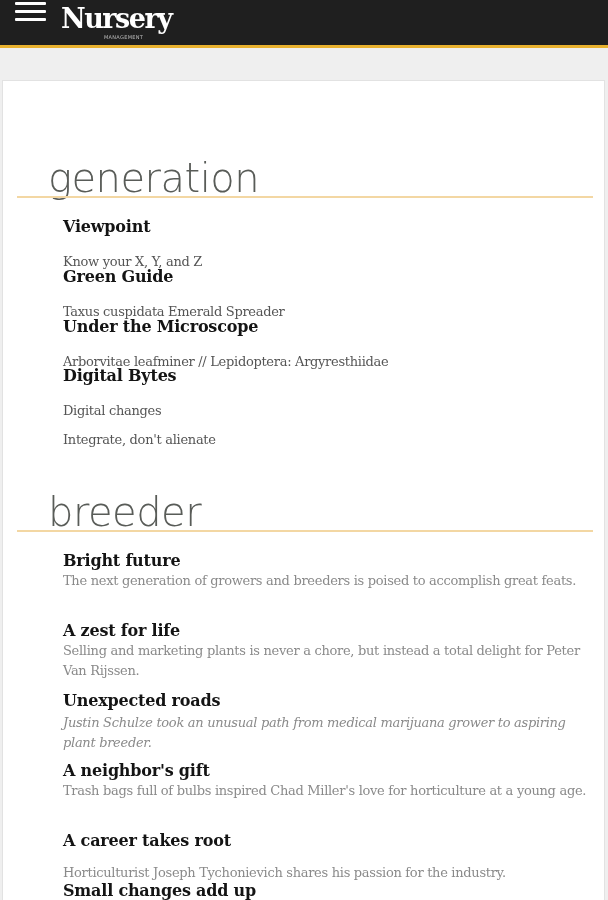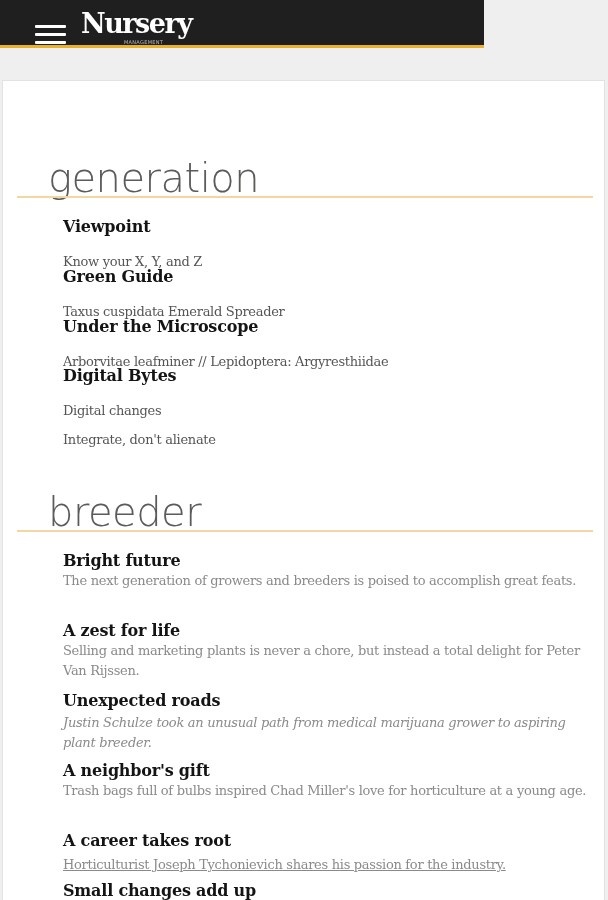--- a/index.html
+++ b/index.html
@@ -1,23 +1,23 @@
 <!DOCTYPE html>
 <html><head>
   <meta charset="utf-8">
   <style>
     * { box-sizing: border-box; margin: 0; padding: 0; }
     html, body { width: 608px; height: 900px; overflow: hidden; background: #efefef; }
     body { font-family: "DejaVu Serif", serif; position: relative; }
 
     .app-bar {
-      position: absolute; left: 0; top: 0; width: 484px; height: 48px;
+      position: absolute; left: 0; top: 0; width: 608px; height: 48px;
       background: #1f1f1f;
       border-bottom: 3px solid #e8b12e;
-      display: flex; align-items: flex-end; padding-left: 20px;
+      display: flex; align-items: flex-start;
     }
     .menu-btn {
       width: 32px; height: 22px; margin-left: 15px; position: relative; cursor: pointer;
     }
     .menu-btn span {
       position: absolute; left: 0; width: 31px; height: 3px; background: #ffffff; border-radius: 1px;
     }
     .menu-btn span:nth-child(1) { top: 2px; }
     .menu-btn span:nth-child(2) { top: 10px; }
     .menu-btn span:nth-child(3) { top: 18px; }
@@ -128,19 +128,19 @@
     <div class="item" style="top:610px;">
       <div class="item-title">Unexpected roads</div>
       <div class="item-sub" style="margin-top:2px;font-style:italic;">Justin Schulze took an unusual path from medical marijuana grower to aspiring plant breeder.</div>
     </div>
     <div class="item" style="top:680px;">
       <div class="item-title">A neighbor's gift</div>
       <div class="item-sub" style="margin-top:0;">Trash bags full of bulbs inspired Chad Miller's love for horticulture at a young age.</div>
     </div>
     <div class="item" style="top:750px;">
       <div class="item-title">A career takes root</div>
-      <div class="item-sub" style="margin-top:4px;text-decoration:underline;">Horticulturist Joseph Tychonievich shares his passion for the industry.</div>
+      <div class="item-sub" style="margin-top:12px;">Horticulturist Joseph Tychonievich shares his passion for the industry.</div>
     </div>
     <div class="item" style="top:800px;">
       <div class="item-title">Small changes add up</div>
     </div>
   </div>
 </main>
 
 </body></html>

